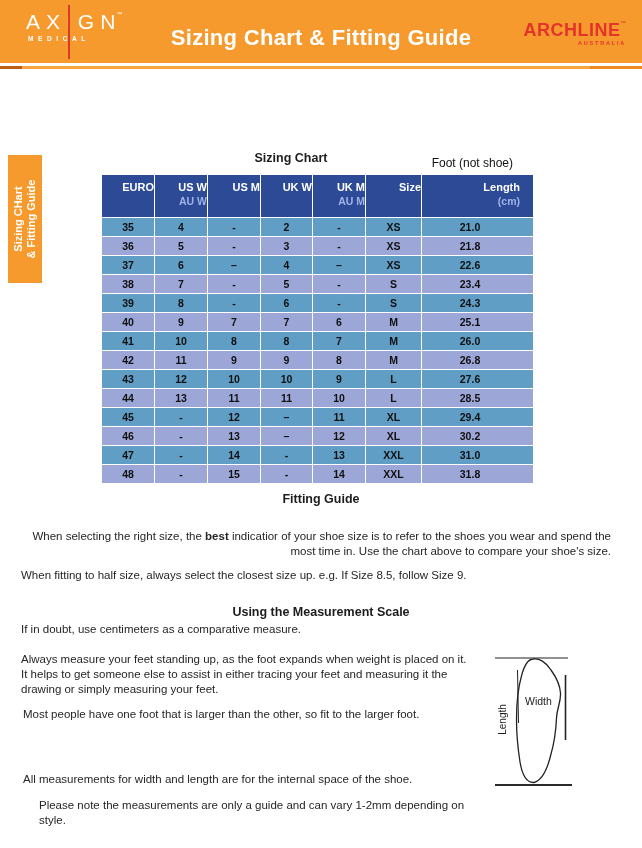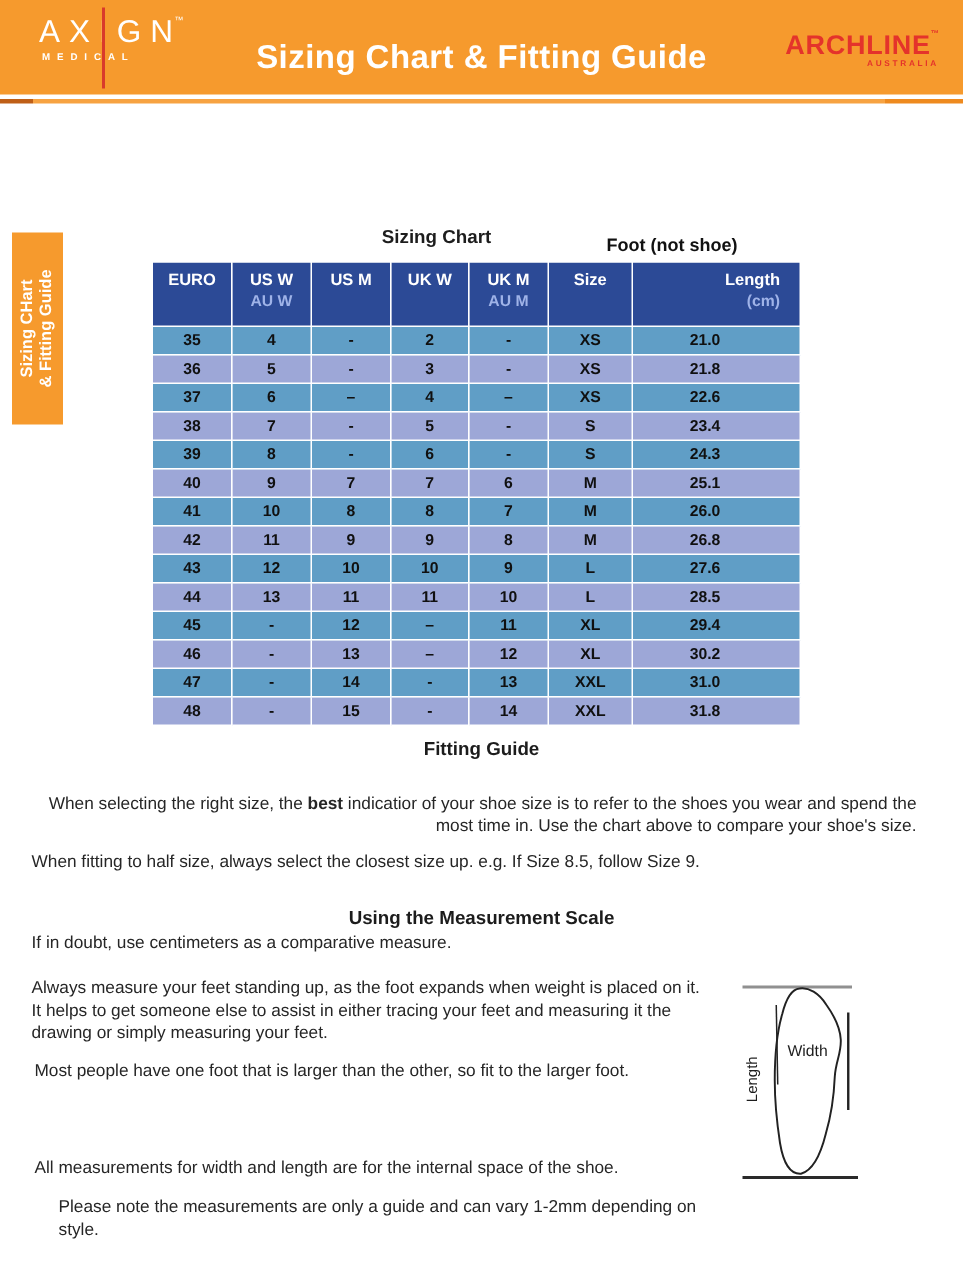--- a/index.html
+++ b/index.html
@@ -24,30 +24,30 @@
   .banner-rule { position:absolute; top:66px; left:0; width:642px; height:3px;
     background:linear-gradient(to right,#bf5f17 0 22px,#f7a342 22px 590px,#ee8a1f 590px 642px); }
 
   
   .side-tab { position:absolute; left:8px; top:155px; width:34px; height:128px; background:var(--banner-orange,#F69A2D); }
   .side-tab-text { position:absolute; left:50%; top:50%; transform:translate(-50%,-50%) rotate(-90deg);
     white-space:nowrap; color:#fff; font-weight:700; font-size:11px; line-height:13px; text-align:center; }
 
   
   .chart-title { position:absolute; top:151px; left:101px; width:380px; text-align:center; font-weight:700; font-size:12.5px; color:#1d1d1d; }
-  .foot-label  { position:absolute; top:156px; left:383px; width:130px; text-align:center; font-weight:700; font-size:12px; color:#111; }
+  .foot-label  { position:absolute; top:156px; left:383px; width:130px; text-align:right; font-weight:400; font-size:12px; color:#111; }
 
   .size-table { position:absolute; left:101px; top:174px; width:412px; border-collapse:collapse; table-layout:fixed; }
   .size-table th, .size-table td { border:1px solid #ffffff; padding:0; }
   .size-table th:nth-child(1){width:52px} .size-table th:nth-child(2){width:52px}
   .size-table th:nth-child(3){width:52px} .size-table th:nth-child(4){width:51px}
   .size-table th:nth-child(5){width:52px} .size-table th:nth-child(6){width:55px}
   .size-table th:nth-child(7){width:98px}
   .size-table thead th { background:var(--header-blue,#2C4A96); color:#fff; font-size:11px; font-weight:700;
-    height:36px; vertical-align:top; padding-top:6px; text-align:center; }
+    height:36px; vertical-align:top; padding-top:6px; text-align:right; }
   .size-table thead th .h2 { color:#9FB3E8; font-size:10.5px; margin-top:2px; }
   .size-table thead th:last-child { text-align:right; padding-right:13px; }
   .size-table td { height:18px; text-align:center; font-weight:700; font-size:10.5px; color:#101010; }
   .size-table td:last-child { padding-right:15px; }
   .size-table tr.odd  td { background:var(--row-blue,#609EC6); }
   .size-table tr.even td { background:var(--row-periwinkle,#9DA7D7); }
 
   
   .sec-heading { position:absolute; left:0; width:642px; text-align:center; font-weight:700; font-size:12.5px; color:#1c1c1c; }
   .fg-heading { top:492px; }

